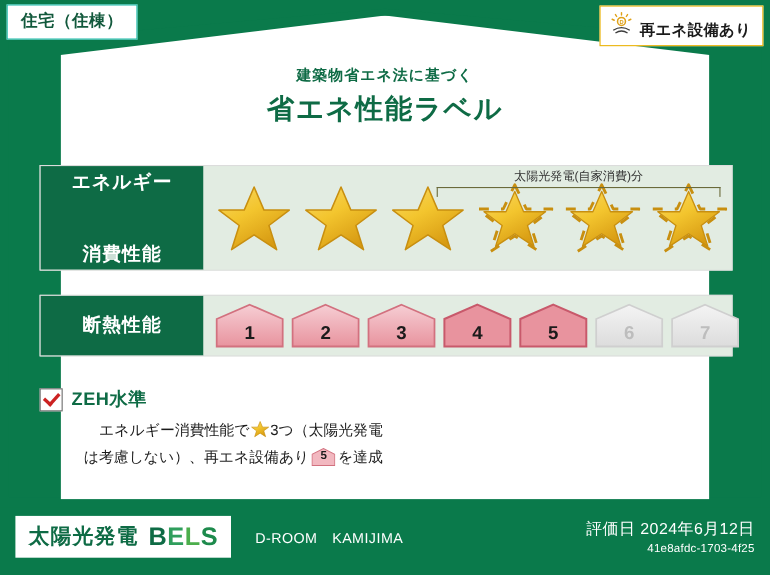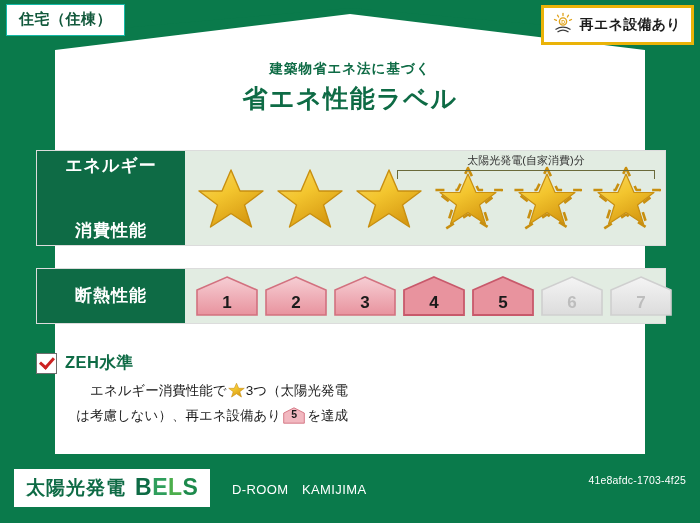--- a/index.html
+++ b/index.html
@@ -28,23 +28,23 @@
   .top-tab{
     position:absolute;left:6px;top:4px;
     background:#ffffff;border:1px solid #14b8a6;
     padding:5px 12px 6px 12px;
     font-size:15px;font-weight:bold;color:#12593c;
     letter-spacing:0.5px;z-index:40;
   }
   
   .reene-badge{
     position:absolute;right:6px;top:5px;
-    background:#ffffff;border:3px solid #eab308;
+    background:#ffffff;border:1px solid #eab308;
     padding:4px 10px 4px 8px;
-    display:flex;align-items:center;gap:6px;
+    display:flex;align-items:flex-end;gap:6px;
     z-index:40;
   }
   .reene-badge .txt{font-size:14px;font-weight:bold;color:#1b1b1b;letter-spacing:0.3px;}
   
   .title-wrap{position:absolute;left:0;top:60px;width:700px;text-align:center;z-index:30;}
   .title-sub{font-size:13.5px;font-weight:bold;color:#0e6b45;letter-spacing:1px;}
   .title-main{font-size:25px;font-weight:bold;color:#0e6b45;letter-spacing:1.5px;margin-top:4px;}
   
   .row{
     position:absolute;display:flex;align-items:stretch;z-index:30;
@@ -305,17 +305,18 @@
       <span class="bels-jp">太陽光発電</span>
       <span class="bels-word">
         <i class="bels-b">B</i>
           <i class="bels-e">E</i>
           <i class="bels-l">L</i>
           <i class="bels-s">S</i>
       </span>
     </div>
     <div class="proj">D-ROOM　KAMIJIMA</div>
     <div class="foot-right">
+      <div class="foot-date">評価日 2024年6月12日</div>
       <div class="foot-id">41e8afdc-1703-4f25</div>
     </div>
   </div>
 
 </div>
 
 </body></html>

